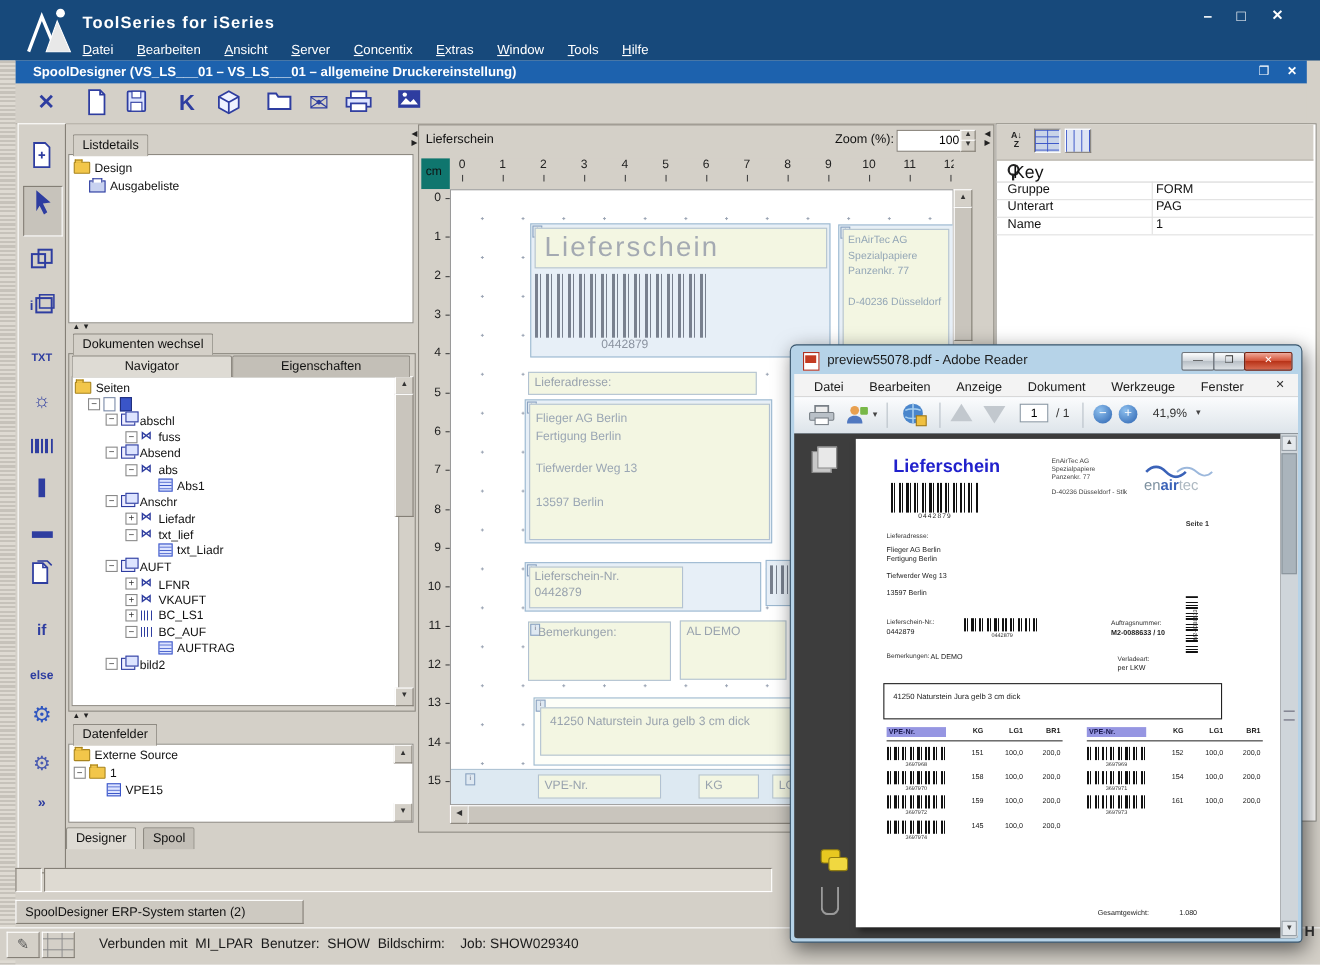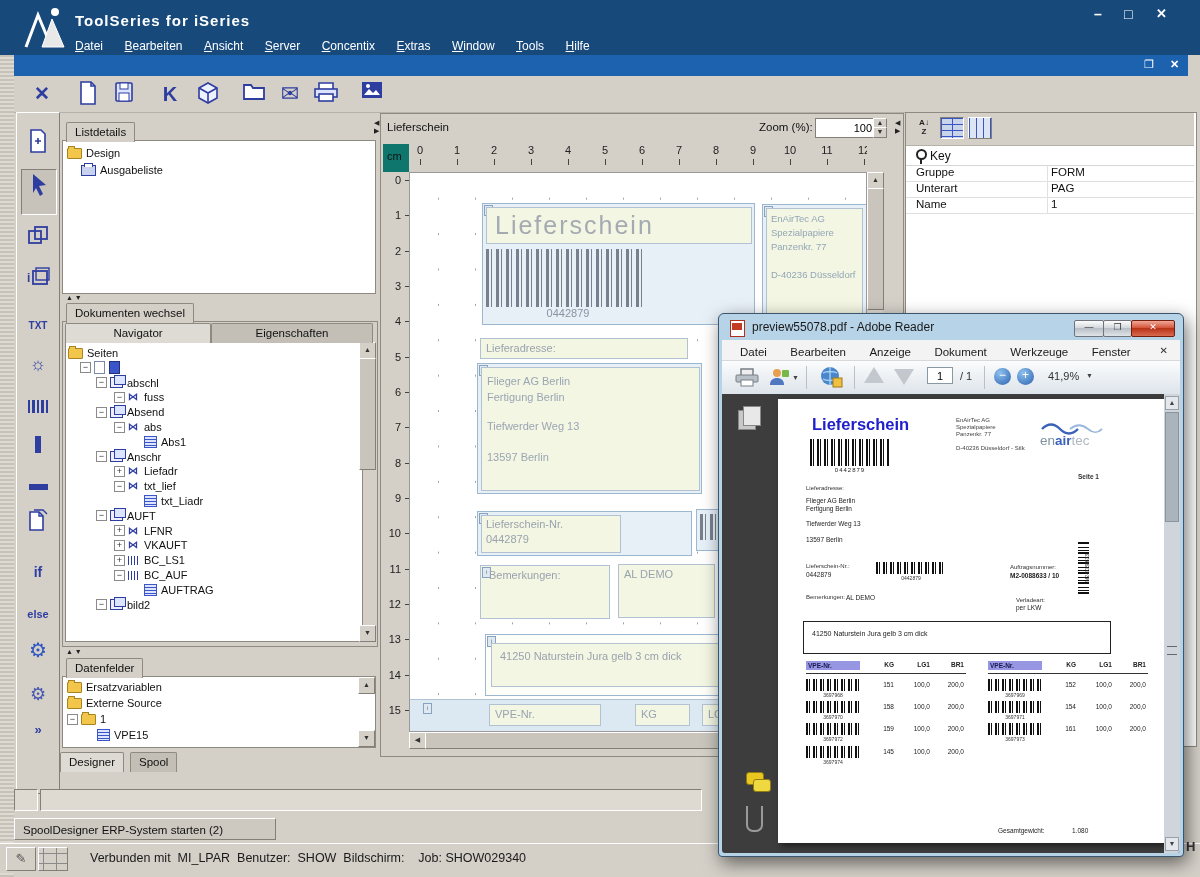--- a/index.html
+++ b/index.html
@@ -87,20 +87,21 @@
       <span class="menu-item">Window</span>
       <span class="menu-item">Tools</span>
       <span class="menu-item">Hilfe</span>
     </div>
     <span class="abs" style="left:1094px;top:6px;color:#fff;font-size:14px;font-weight:bold">–</span>
     <span class="abs" style="left:1124px;top:6px;color:#fff;font-size:14px;font-weight:bold">□</span>
     <span class="abs" style="left:1156px;top:6px;color:#fff;font-size:13px;font-weight:bold">✕</span>
   </div>
 
   <div class="abs" style="left:14px;top:55px;width:1174px;height:21px;background:#1d62ae">
+    <span class="abs" style="left:16px;top:3px;color:#fff;font-weight:bold;font-size:12px">SpoolDesigner (VS_LS___01 – VS_LS___01 – allgemeine Druckereinstellung)</span>
     <span class="abs" style="left:1130px;top:3px;color:#fff;font-size:11px">❐</span>
     <span class="abs" style="left:1156px;top:3px;color:#fff;font-size:11px;font-weight:bold">✕</span>
   </div>
 
   <div class="abs" style="left:14px;top:76px;width:1174px;height:36px;background:#d4d0c8;border-bottom:1px solid #b5b1a9">
     <div class="tbi" style="left:14px;font-size:19px;font-weight:bold">✕</div>
     <div class="tbi" style="left:60px">
       <svg width="20" height="24" viewBox="0 0 20 24">
           <path d="M3 1h10l4 4v18H3z" fill="#fff" stroke="#2e3da0" stroke-width="1.6"></path>
           <path d="M13 1v4h4" fill="none" stroke="#2e3da0" stroke-width="1.6"></path>
@@ -216,21 +217,20 @@
     </div>
     <div class="sb-btn" style="left:296px;top:20px;width:15px;height:15px;line-height:14px">▲</div>
     <div class="sb-thumb" style="left:296px;top:36px;width:15px;height:110px"></div>
     <div class="sb-btn" style="left:296px;top:303px;width:15px;height:15px;line-height:14px">▼</div>
   </div>
   <div class="splitter" style="left:66px;top:648px">▲ ▼</div>
 
   <div class="jtab" style="left:66px;top:658px">Datenfelder</div>
   <div class="abs frame" style="left:62px;top:676px;width:312px;height:70px;overflow:hidden">
     <div class="tree" style="padding:2px 0 0 4px">
-      <div class="trow" style="height:16px;line-height:16px"><span class="ic ic-folder"></span><span>Ersatzvariablen</span></div>
       <div class="trow" style="height:16px;line-height:16px"><span class="ic ic-folder"></span><span>Externe Source</span></div>
       <div class="trow" style="height:16px;line-height:16px"><span class="exp exp-minus"></span><span class="ic ic-folder"></span><span>1</span></div>
       <div class="trow" style="height:16px;line-height:16px;padding-left:30px"><span class="ic ic-box"></span><span>VPE15</span></div>
     </div>
     <div class="sb-btn" style="right:0;top:0;width:15px;height:15px;line-height:14px">▲</div>
     <div class="sb-btn" style="right:0;bottom:0;width:15px;height:15px;line-height:14px">▼</div>
   </div>
 
   <div class="jtab" style="left:60px;top:752px;background:#dedbd4">Designer</div>
   <div class="jtab inactive" style="left:130px;top:752px">Spool</div>
@@ -373,21 +373,21 @@
     <div class="abs" style="left:0;top:0;width:288px;height:32px;background:#d4d0c8;border-bottom:1px solid #b5b1a9">
       <div class="abs" style="left:8px;top:5px;width:20px;height:20px;font-size:8px;font-weight:bold;color:#222;line-height:9px;text-align:center">A↓<br>Z</div>
       <div class="abs sunken" style="left:34px;top:4px;width:22px;height:20px;background:#c9d4e8;
            background-image:linear-gradient(#3a55c8 1px,transparent 1px),linear-gradient(90deg,#3a55c8 1px,transparent 1px);background-size:100% 6px,11px 100%"></div>
       <div class="abs raised" style="left:62px;top:4px;width:22px;height:20px;background:#dde4f4;
            background-image:linear-gradient(90deg,#3a55c8 1px,transparent 1px);background-size:7px 100%"></div>
     </div>
     <div class="abs" style="left:0;top:34px;width:288px;height:18px;border-bottom:1px solid #d6d6d6">
       <span class="abs" style="left:10px;top:2px;width:7px;height:7px;border:2px solid #222;border-radius:50%"></span>
       <span class="abs" style="left:14px;top:11px;width:2px;height:6px;background:#222"></span>
-      <span class="abs" style="left:24px;top:2px;font-size:12px">Key</span>
+      <span class="abs" style="left:15px;top:2px;font-size:16px">Key</span>
     </div>
     <div class="abs" style="left:0;top:52px;width:288px;height:16px;border-bottom:1px solid #e0e0e0">
       <span class="abs" style="left:10px;top:1px;font-size:11.5px">Gruppe</span>
       <span class="abs" style="left:145px;top:1px;font-size:11.5px">FORM</span>
     </div>
     <div class="abs" style="left:0;top:68px;width:288px;height:16px;border-bottom:1px solid #e0e0e0">
       <span class="abs" style="left:10px;top:1px;font-size:11.5px">Unterart</span>
       <span class="abs" style="left:145px;top:1px;font-size:11.5px">PAG</span>
     </div>
     <div class="abs" style="left:0;top:84px;width:288px;height:16px;border-bottom:1px solid #e0e0e0">

